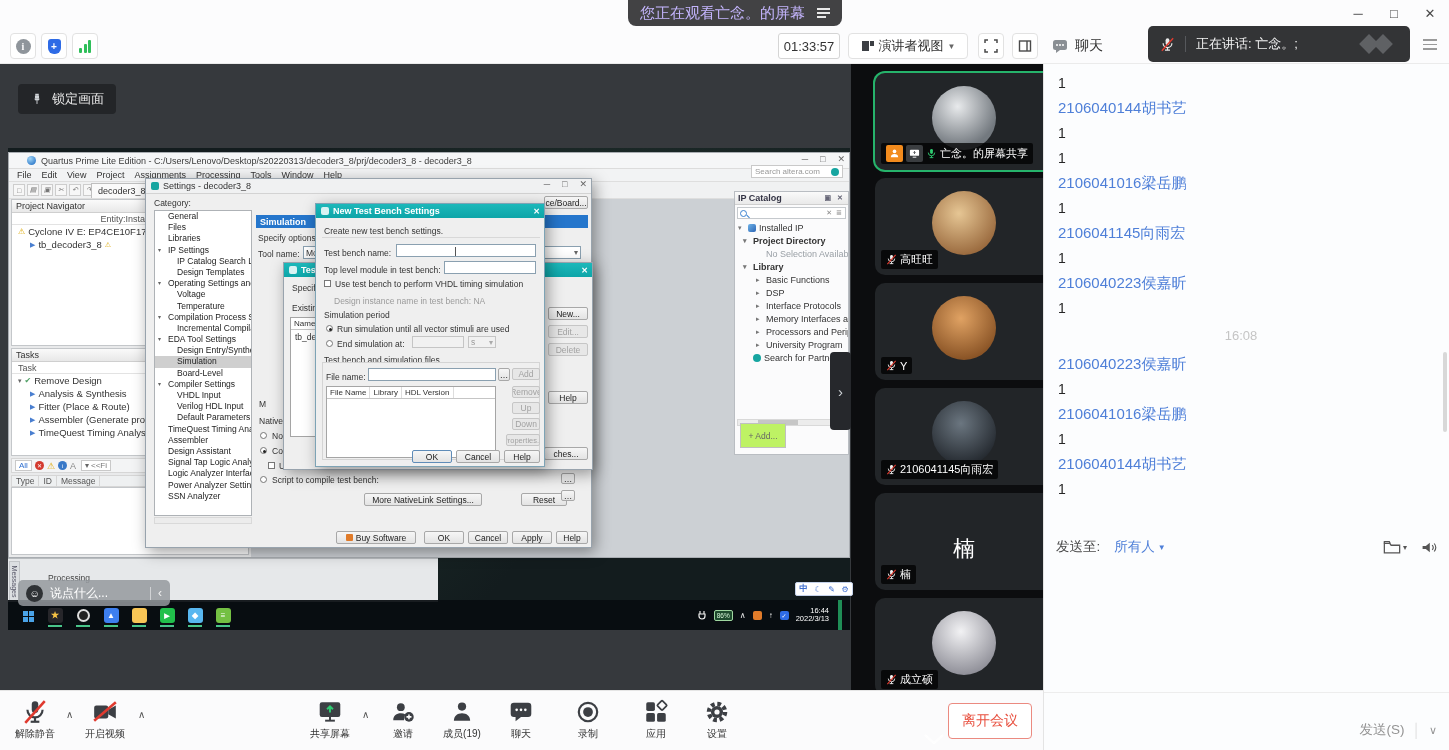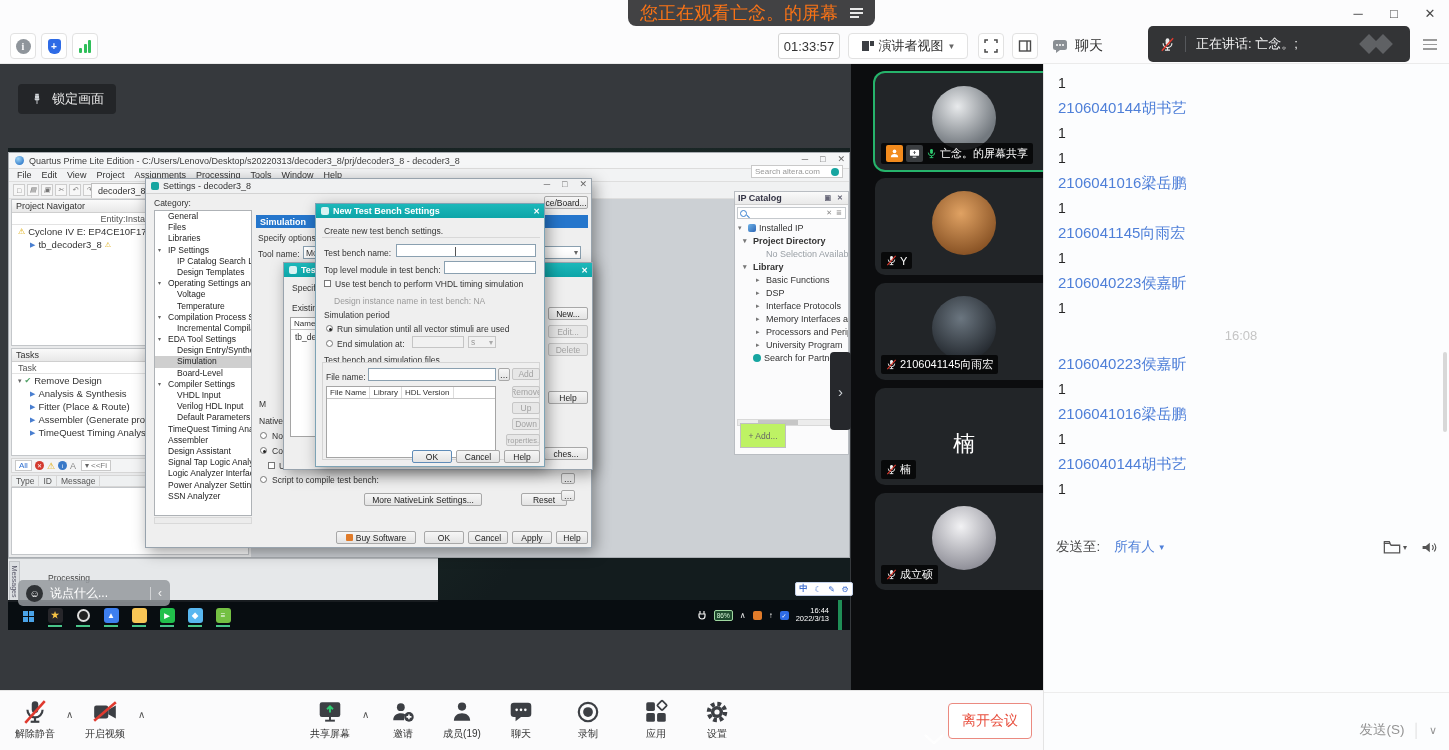--- a/index.html
+++ b/index.html
@@ -2,21 +2,21 @@
 <html><head>
 <meta charset="utf-8">
 <style>
   *{margin:0;padding:0;box-sizing:border-box}
   html,body{width:1449px;height:750px;overflow:hidden;font-family:"Liberation Sans",sans-serif;background:#fff}
   
   #topstrip{position:absolute;left:0;top:0;width:1449px;height:28px;background:#fcfcfd}
   #winctl{position:absolute;right:6px;top:2px;display:flex;gap:10px}
   #winctl span{width:26px;height:22px;display:flex;align-items:center;justify-content:center;color:#4a4a4a;font-size:13px}
   #banner{position:absolute;left:628px;top:0;height:26px;padding:0 12px;background:rgba(52,52,54,.93);border-radius:0 0 8px 8px;display:flex;align-items:center;gap:12px;z-index:40}
-  #banner .txt{color:#f97316;font-size:18px;white-space:nowrap}
+  #banner .txt{color:#c4b5fd;font-size:15px;white-space:nowrap}
   .ham{display:inline-flex;flex-direction:column;gap:2.5px}
   .ham i{display:block;width:13px;height:1.6px;background:#e8e8e8}
   .ham .short{width:9px}
   #bar2{position:absolute;left:0;top:28px;width:1449px;height:36px;background:#fcfcfd;border-bottom:1px solid #ebebeb}
   .chipbtn{position:absolute;top:5px;height:26px;border:1px solid #e2e2e2;border-radius:4px;background:#fff;display:flex;align-items:center;justify-content:center;gap:4px;font-size:13px;color:#333}
   #info-chip{left:10px;width:26px}#shield-chip{left:41px;width:26px}#signal-chip{left:72px;width:26px}
   .i-circle{width:15px;height:15px;border-radius:50%;background:#8f959b;color:#fff;font-size:10px;font-weight:bold;display:flex;align-items:center;justify-content:center;font-family:"Liberation Serif",serif}
   .i-shield{width:13px;height:15px;background:#2e6be6;border-radius:3px 3px 6px 6px;color:#fff;font-size:10px;font-weight:bold;display:flex;align-items:center;justify-content:center}
   .i-bars{display:flex;align-items:flex-end;gap:1.5px}
   .i-bars i{display:block;width:3px;background:#2fbf5a;border-radius:1px}
@@ -35,21 +35,21 @@
   #toast .txt{color:#f2f2f2;font-size:13px;white-space:nowrap}
   #toast .logo{margin-left:auto;position:relative;width:40px;height:20px;opacity:.5}
   #toast .logo i{position:absolute;width:14px;height:14px;background:#8b8e93;transform:rotate(45deg)}
   #toast .logo i:nth-child(1){left:4px;top:3px}#toast .logo i:nth-child(2){left:18px;top:3px}
   
   #stage{position:absolute;left:0;top:64px;width:1043px;height:626px;background:#36393d}
   #lockbtn{position:absolute;left:18px;top:20px;height:30px;padding:0 12px;background:#232528;border-radius:4px;display:flex;align-items:center;gap:8px;color:#e8e8e8;font-size:13px;z-index:6}
   #desktop{position:absolute;left:8px;top:84px;width:842px;height:482px;background:radial-gradient(600px 300px at 72% 30%,#2a4038 0%,rgba(42,64,56,0) 70%),radial-gradient(420px 260px at 28% 72%,#1d2e2a 0%,rgba(29,46,42,0) 70%),#131c1e}
   
   #qwin{position:absolute;left:0;top:4px;width:842px;height:406px;background:#e9eaeb;border:1px solid #a9adb2;font-size:9.5px;color:#333;z-index:1}
-  #qtitle{position:relative;height:16px;background:#f5f6f7;border-bottom:1px solid #dcdcdc;display:flex;align-items:center;padding:0 6px;gap:5px}
+  #qtitle{position:relative;height:16px;background:#f5f6f7;border-bottom:1px solid #dcdcdc;display:flex;align-items:center;padding:0 18px;gap:5px}
   .qlogo{width:9px;height:9px;border-radius:50%;background:radial-gradient(circle at 35% 30%,#9fd4f5,#1565c0)}
   #qtitle .t{font-size:9px;color:#3c3c3c;white-space:nowrap;overflow:hidden;max-width:560px}
   .qctl{position:absolute;right:4px;top:1px;display:flex;gap:12px;font-size:9px;color:#666}
   #qsearch{position:absolute;right:6px;top:12px;width:92px;height:13px;background:#fff;border:1px solid #c9c9c9;display:flex;align-items:center;padding:0 3px;z-index:2}
   #qsearch .ph{font-size:8px;color:#999;flex:1;white-space:nowrap;overflow:hidden}
   #qsearch .dot{width:8px;height:8px;border-radius:50%;background:#16a5a0}
   #qmenu{height:13px;background:#f2f3f4;border-bottom:1px solid #dedede;display:flex;align-items:center;padding-left:3px}
   #qmenu span{padding:0 5px;font-size:9px;color:#333}
   #qtools{height:17px;background:#f0f1f2;border-bottom:1px solid #dedede;display:flex;align-items:center;gap:2px;padding-left:4px;position:relative}
   .qi{width:12px;height:12px;border:1px solid #cdcdcd;background:#f7f7f7;display:flex;align-items:center;justify-content:center;font-size:7px;color:#777}
@@ -755,20 +755,38 @@
             <rect x="9" y="2" width="6" height="11" rx="3" fill="#2ecc71"></rect>
             <path d="M5 10a7 7 0 0 0 14 0" fill="none" stroke="#2ecc71" stroke-width="2"></path>
             <line x1="12" y1="17" x2="12" y2="21" stroke="#2ecc71" stroke-width="2"></line>
             <line x1="8" y1="21" x2="16" y2="21" stroke="#2ecc71" stroke-width="2"></line>
           </svg>
         </span>
 
         <span class="pname">亡念。的屏幕共享</span>
       </div>
     </div>
+    <div class="tile muted av2">
+      <div class="avatar">
+        <span class="avatar-text"></span>
+      </div>
+      <div class="plabel">
+
+        <span class="mic-off">
+          <svg width="11" height="13" viewBox="0 0 24 24">
+            <rect x="9" y="2" width="6" height="11" rx="3" fill="#f2f2f2"></rect>
+            <path d="M5 10a7 7 0 0 0 14 0" fill="none" stroke="#f2f2f2" stroke-width="2"></path>
+            <line x1="12" y1="17" x2="12" y2="21" stroke="#f2f2f2" stroke-width="2"></line>
+            <line x1="8" y1="21" x2="16" y2="21" stroke="#f2f2f2" stroke-width="2"></line>
+            <line x1="3" y1="22" x2="21" y2="2" stroke="#e03a2f" stroke-width="2.4"></line>
+          </svg>
+        </span>
+        <span class="pname">高旺旺</span>
+      </div>
+    </div>
     <div class="tile muted av3">
       <div class="avatar">
         <span class="avatar-text"></span>
       </div>
       <div class="plabel">
 
         <span class="mic-off">
           <svg width="11" height="13" viewBox="0 0 24 24">
             <rect x="9" y="2" width="6" height="11" rx="3" fill="#f2f2f2"></rect>
             <path d="M5 10a7 7 0 0 0 14 0" fill="none" stroke="#f2f2f2" stroke-width="2"></path>

